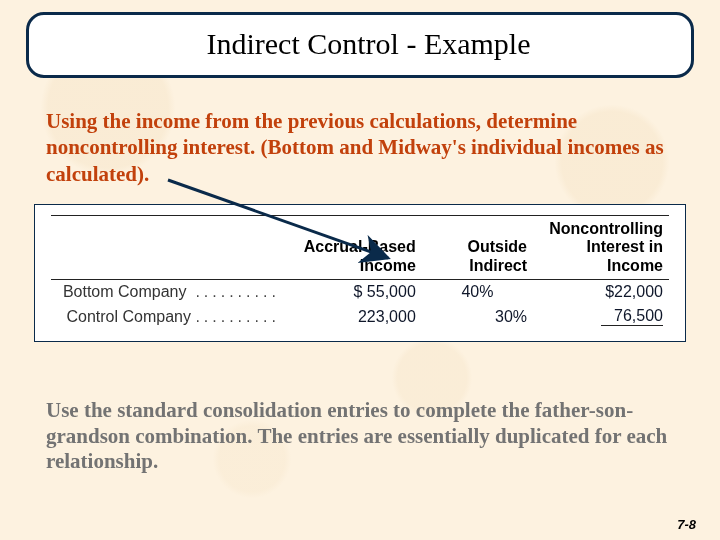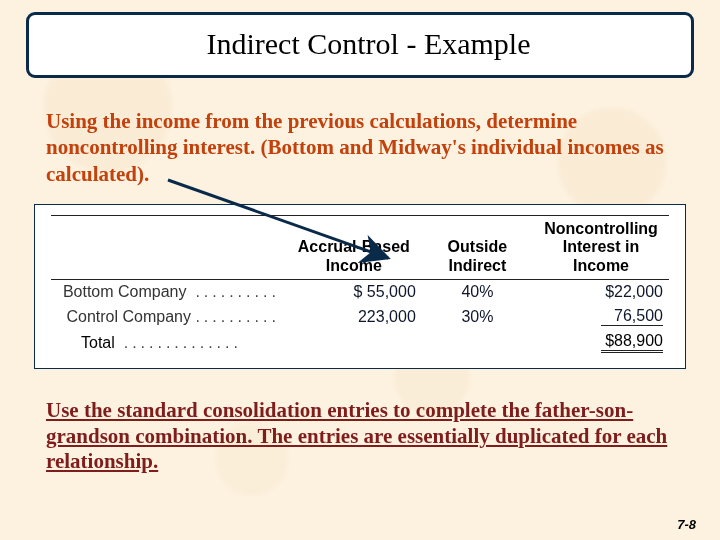--- a/index.html
+++ b/index.html
@@ -14,21 +14,21 @@
       radial-gradient(circle at 35% 85%, rgba(230,200,150,0.1) 5%, transparent 6%);
     font-family: Georgia, 'Times New Roman', serif;
     position: relative;
   }
   .title-box {
     position: absolute;
     top: 12px;
     left: 26px;
     right: 26px;
     border: 3px solid #0a2a4a;
-    border-radius: 9px;
+    border-radius: 18px;
     background: #fff;
     padding: 12px 0 14px 17px;
     text-align: center;
   }
   .title-box h1 {
     font-size: 30px;
     font-weight: normal;
     color: #000;
   }
   .intro {
@@ -60,21 +60,21 @@
   .tbl {
     width: 100%;
     font-size: 16px;
     border-collapse: collapse;
   }
   .hdr-row td {
     border-top: 1px solid #222;
     border-bottom: 1px solid #222;
     padding: 4px 6px;
     font-weight: bold;
-    text-align: center;
+    text-align: right;
     vertical-align: bottom;
     line-height: 1.15;
   }
   .hdr-row td:first-child { text-align: left; }
   .data-row td {
     padding: 3px 6px;
     text-align: right;
     color: #0f172a;
   }
   .data-row td:first-child { text-align: right; color: #333; }
@@ -83,23 +83,22 @@
   .dots { letter-spacing: 4px; color: #444; }
   .bb { border-bottom: 1px solid #222; }
   .dbl { border-bottom: 3px double #222; }
   .outro {
     position: absolute;
     top: 398px;
     left: 46px;
     right: 46px;
     font-size: 21px;
     line-height: 1.22;
-    color: #7f1d1d;
+    color: #737373;
     font-weight: bold;
-    text-decoration: underline;
   }
   .pagenum {
     position: absolute;
     bottom: 8px;
     right: 24px;
     font-size: 13px;
     font-weight: bold;
     color: #000;
     font-family: Arial, sans-serif;
     font-style: italic;
@@ -140,28 +139,22 @@
     </tr>
     <tr class="data-row">
       <td><span>Bottom Company</span> &nbsp;<span class="dots">..........</span></td>
       <td>$  55,000</td>
       <td style="text-align:center">40%</td>
       <td>$22,000</td>
     </tr>
     <tr class="data-row">
       <td><span>Control Company</span> <span class="dots">..........</span></td>
       <td>223,000</td>
-      <td style="text-align:center">30%</td>
+      <td style="">30%</td>
       <td><span class="bb" style="display:inline-block;min-width:62px;text-align:right">76,500</span></td>
-    </tr>
-    <tr class="total-row">
-      <td><span>Total</span> &nbsp;<span class="dots">..............</span></td>
-      <td></td>
-      <td></td>
-      <td><span class="dbl" style="display:inline-block;min-width:62px;text-align:right">$88,900</span></td>
     </tr>
   </tbody>
     </table>
 </div>
 
 <p class="outro">Use the standard  consolidation entries to complete the father-son-grandson combination. The entries are  essentially duplicated for each relationship.</p>
 
 <div class="pagenum">7-8</div>
 
 </body></html>

